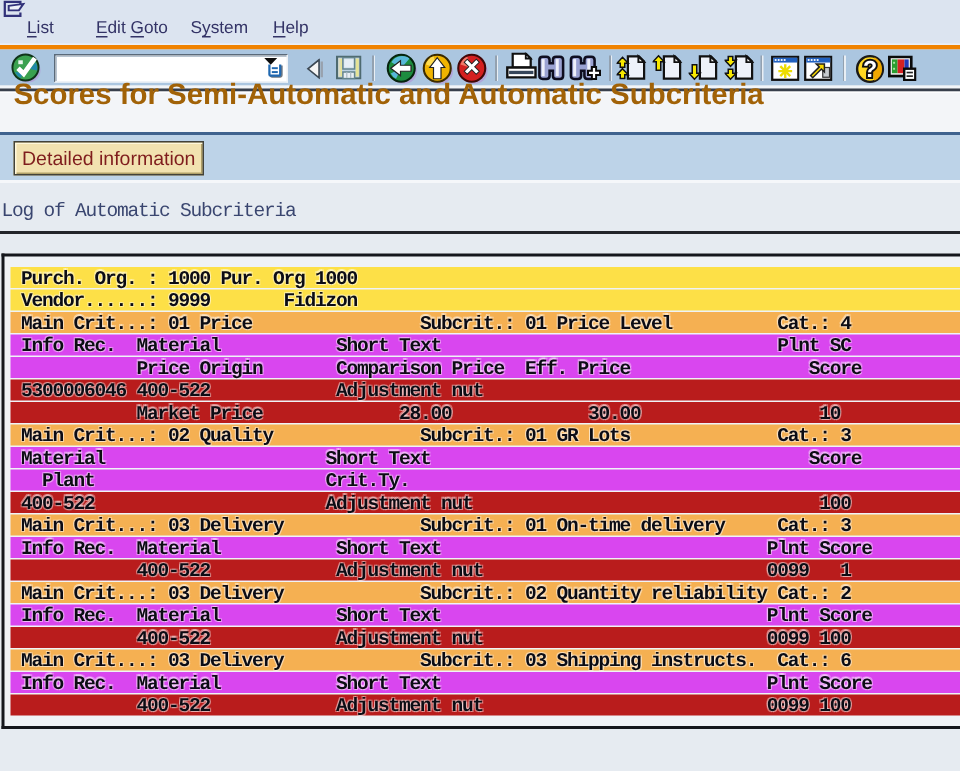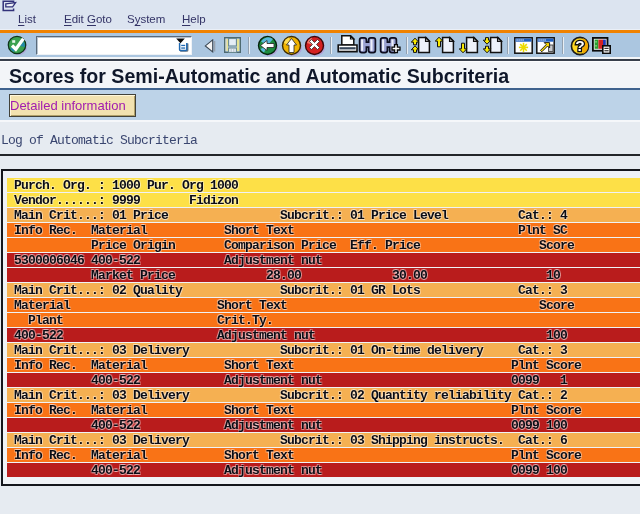--- a/index.html
+++ b/index.html
@@ -6,21 +6,21 @@
 .abs{position:absolute}
 .menu{font-size:11.5px;color:#333366}
 .menu u{text-decoration-thickness:1px;text-underline-offset:2px}
 .sep{position:absolute;top:37px;width:2px;height:17px;
  background:linear-gradient(90deg,#93a1b0 0 1px,#e8eef4 1px 2px)}
 #tbl{position:absolute;left:0;top:169px;width:640px}
 .row{position:relative;margin-left:7px;height:14px;margin-bottom:1px;
  font-family:"Liberation Mono",monospace;font-size:13px;font-weight:bold;
  letter-spacing:-0.8px;line-height:16px;white-space:pre;color:#0c0c14;text-shadow:0.7px 0.7px 0 rgba(255,255,255,.45),-0.7px -0.7px 0 rgba(255,255,255,.45),0.7px -0.7px 0 rgba(255,255,255,.35),-0.7px 0.7px 0 rgba(255,255,255,.35);
  padding-left:7px}
-.b{background:#fde047}.o{background:#f5b052}.t{background:#f97316}.l{background:#b91c1c}
+.b{background:#fde047}.o{background:#f5b052}.t{background:#d946ef}.l{background:#b91c1c}
 </style></head>
 <body>
 
 <div class="abs" style="left:0;top:0;width:640px;height:29px;background:#dce4f0"></div>
 <svg class="abs" style="left:1px;top:0px" width="16" height="12" viewBox="0 0 16 12">
  <path d="M12.6 3.6 V1.3 H2.2 V10.6 H12.6 V8.4" fill="none" stroke="#32327a" stroke-width="1.5"></path>
  <path d="M4.8 3.9 L14.6 2.6 L11.6 6.9 L4.8 6.9 Z" fill="#eef1f8" stroke="#32327a" stroke-width="1.3"></path>
 </svg>
 <div class="abs menu" style="left:18px;top:13px"><u>L</u>ist</div>
 <div class="abs menu" style="left:64px;top:13px"><u>E</u>dit</div>
@@ -182,27 +182,27 @@
  <rect x="11" y="2.6" width="2.8" height="9.2" fill="#2038b8"></rect>
  <rect x="3.4" y="4.2" width="1.3" height="1.3" fill="#a8e8a0"></rect>
  <rect x="3.4" y="8.2" width="1.3" height="1.3" fill="#a8e8a0"></rect>
  <rect x="10.8" y="8.8" width="7.4" height="7.6" fill="#fff" stroke="#0a0a0a" stroke-width="1.6"></rect>
  <rect x="12.4" y="10.8" width="4.2" height="1.1" fill="#222"></rect>
  <rect x="12.4" y="13.2" width="4.2" height="1.1" fill="#222"></rect>
 </svg>
 
 <div class="abs" style="left:0;top:62px;width:640px;height:26px;background:#f3f5f8"></div>
 <div class="abs" style="left:0;top:88px;width:640px;height:2px;background:#3f628e"></div>
-<div class="abs" id="title" style="left:9px;top:66px;font-size:19.6px;font-weight:bold;color:#0f172a;line-height:20px">Scores for Semi-Automatic and Automatic Subcriteria</div>
+<div class="abs" id="title" style="left:9px;top:53px;font-size:19.6px;font-weight:bold;color:#a16207;line-height:20px">Scores for Semi-Automatic and Automatic Subcriteria</div>
 
 <div class="abs" style="left:0;top:90px;width:640px;height:30px;background:#bdd3e8"></div>
 <div class="abs" style="left:0;top:120px;width:640px;height:2px;background:#f5f7fa"></div>
 <div class="abs" style="left:9px;top:94px;width:125px;height:21px;background:#f2e2b0;border:1px solid #42423a;
  box-shadow:inset 1px 1px 0 #fff8dc, inset -1px -1px 0 #b0a068;
- font-size:13px;color:#a21caf;line-height:21px">Detailed information</div>
+ font-size:13px;color:#7f1d1d;text-align:center;line-height:21px">Detailed information</div>
 
 <div class="abs" style="left:1px;top:133px;font-family:'Liberation Mono',monospace;font-size:13px;letter-spacing:-0.8px;color:#3a4670">Log of Automatic Subcriteria</div>
 <div class="abs" style="left:0;top:154px;width:640px;height:1.5px;background:#23252a"></div>
 
 <div class="abs" style="left:1px;top:168.5px;width:639px;height:317px;border:2px solid #14161c;border-right:none;background:#eff2f6;box-sizing:border-box"></div>
 <div id="tbl">
 <div style="height:9px"></div>
 <div class="row b">Purch. Org. : 1000 Pur. Org 1000</div>
 <div class="row b">Vendor......: 9999       Fidizon</div>
 <div class="row o">Main Crit...: 01 Price                Subcrit.: 01 Price Level          Cat.: 4</div>

